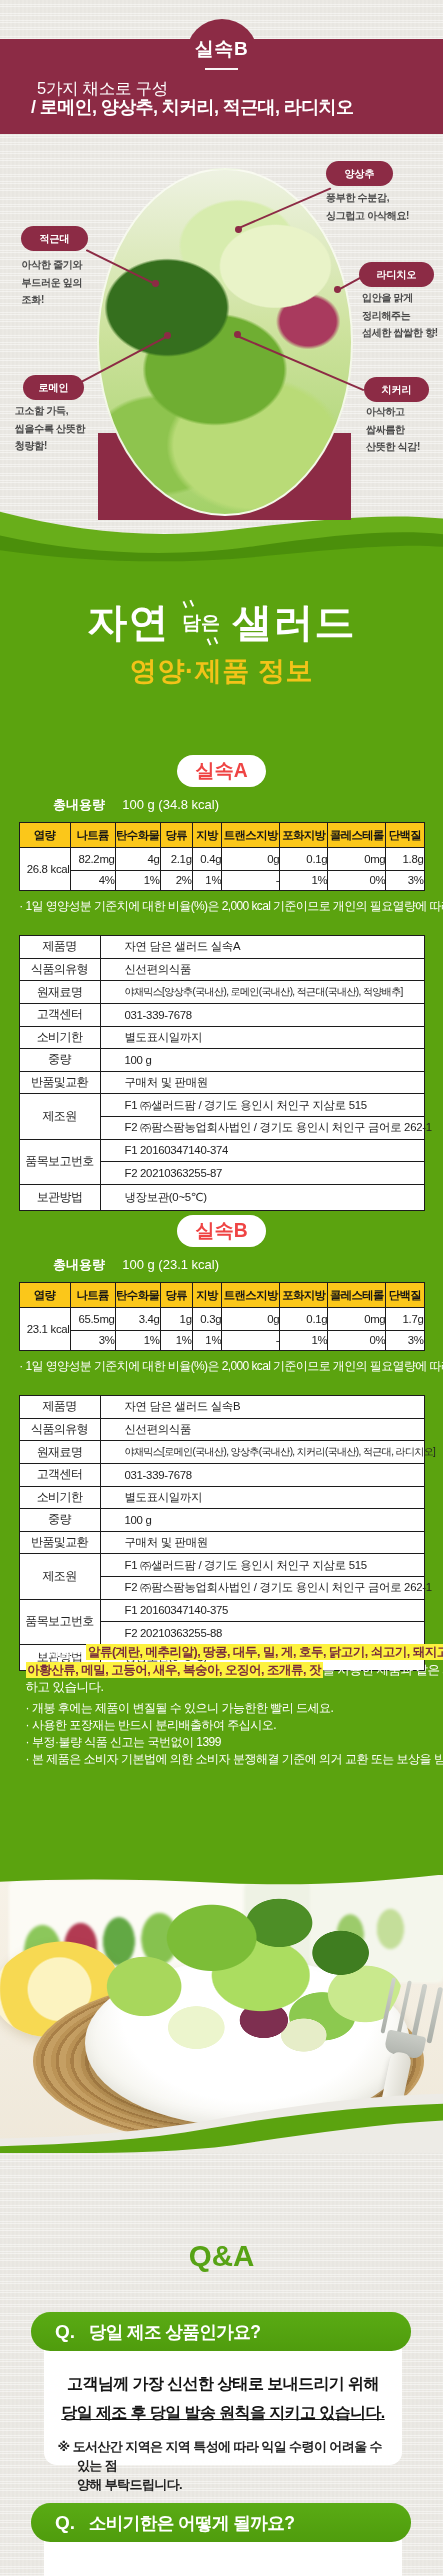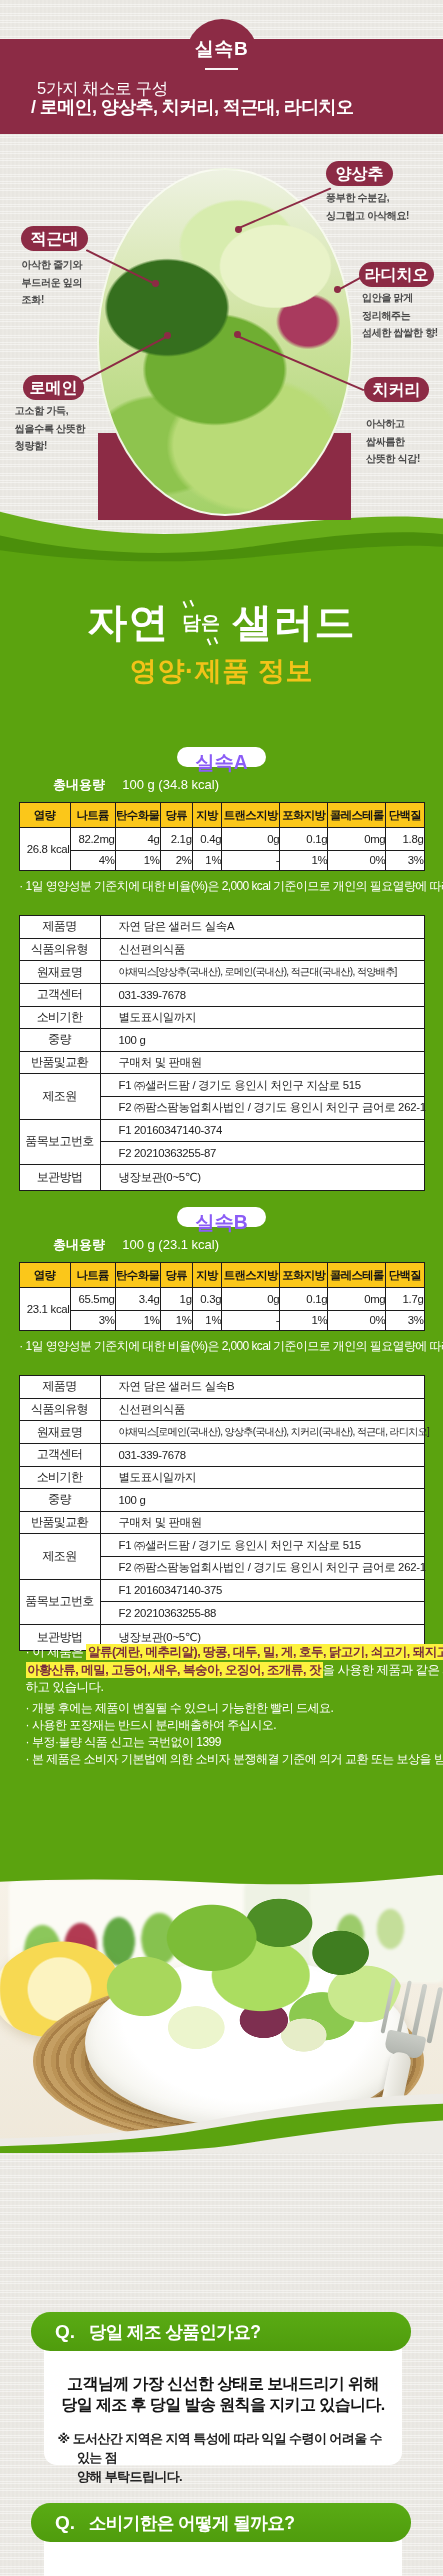--- a/index.html
+++ b/index.html
@@ -24,33 +24,33 @@
     border:2.8px solid rgba(250,251,243,.9);box-sizing:border-box;
     background:
       radial-gradient(91px 68px at 70% 28%, #e9f3c8 0 60%, rgba(0,0,0,0) 62%),
       radial-gradient(62px 54px at 83% 44%, #a93a5e 0 45%, rgba(0,0,0,0) 52%),
       radial-gradient(108px 85px at 27% 40%, #356f1e 0 55%, rgba(0,0,0,0) 58%),
       radial-gradient(102px 80px at 55% 22%, #d7ecae 0 55%, rgba(0,0,0,0) 58%),
       radial-gradient(125px 97px at 46% 58%, #6fae32 0 55%, rgba(0,0,0,0) 58%),
       radial-gradient(148px 114px at 62% 80%, #b9db77 0 55%, rgba(0,0,0,0) 60%),
       radial-gradient(114px 85px at 24% 80%, #8ec44e 0 55%, rgba(0,0,0,0) 60%),
       linear-gradient(180deg,#eef2e2 0%,#cfe3a0 45%,#a3d168 100%);}
-  .cpill{position:absolute;z-index:4;background:#8c2b45;color:#fff;font-weight:bold;font-size:16px;
+  .cpill{position:absolute;z-index:4;background:#8c2b45;color:#fff;font-weight:bold;font-size:10px;
     text-align:center;border-radius:13.6px;height:25px;line-height:25px;}
   .cp0{left:326px;top:161px;width:67px;}
   .cp1{left:21px;top:226px;width:67px;}
   .cp2{left:359px;top:262px;width:75px;}
   .cp3{left:23px;top:375px;width:61px;}
   .cp4{left:364px;top:377px;width:65px;}
   .cdesc{position:absolute;z-index:4;color:#4a4a4a;font-size:10px;line-height:17.6px;white-space:pre-line;font-weight:600;letter-spacing:-0.3px;}
   .ct0{left:326px;top:189px;}
   .ct1{left:21.6px;top:256px;}
   .ct2{left:362px;top:289px;}
   .ct3{left:14.8px;top:402px;}
-  .ct4{left:366px;top:403px;margin-top:12px;}
+  .ct4{left:366px;top:403px;}
   .cline{position:absolute;z-index:4;height:2.3px;background:#8c2b45;transform-origin:left center;border-radius:1.1px;}
   .cl0{left:331px;top:187px;width:101px;transform:rotate(156.7deg);}
   .cl1{left:86px;top:249px;width:76px;transform:rotate(26.2deg);}
   .cl2{left:361px;top:276px;width:27px;transform:rotate(151.3deg);}
   .cl3{left:81px;top:381px;width:97px;transform:rotate(-27.9deg);}
   .cl4{left:364px;top:389px;width:137px;transform:rotate(-156.8deg);}
   .cdot{position:absolute;z-index:4;width:6.8px;height:6.8px;border-radius:50%;background:#8c2b45;}
   .cd0{left:235px;top:226px;} .cd1{left:152px;top:280px;} .cd2{left:334px;top:286px;}
   .cd3{left:164px;top:332px;} .cd4{left:234px;top:331px;}
 
@@ -60,36 +60,36 @@
   .gwave{left:0;top:1871px;width:443px;height:17px;z-index:2;}
   .logo-row{left:0;top:595px;width:443px;display:flex;justify-content:center;align-items:center;gap:9px;color:#fff;z-index:4;}
   .logo-big{font-size:40px;font-weight:bold;letter-spacing:1.1px;}
   .logo-mid{font-size:19px;font-weight:bold;position:relative;padding:0 3.4px;}
   .logo-mid::before{content:"";position:absolute;left:5.7px;top:-9px;width:2.3px;height:7.4px;background:#fff;transform:rotate(-25deg);box-shadow:6.8px 1.7px 0 #fff;}
   .logo-mid::after{content:"";position:absolute;right:5.7px;bottom:-9px;width:2.3px;height:7.4px;background:#fff;transform:rotate(-25deg);box-shadow:-6.8px -1.7px 0 #fff;}
   .intro-sub{left:0;top:653px;width:443px;text-align:center;color:#f2c319;font-size:27px;font-weight:bold;letter-spacing:0.6px;z-index:4;}
 
   .pblock{left:0;width:443px;z-index:4;}
   .pb-a{top:747px;} .pb-b{top:1207px;}
-  .pbadge{width:89px;height:20px;margin:0 auto;background:#fff;border-radius:16px;color:#8b5cf6;
+  .pbadge{width:89px;height:32px;margin:8px auto;background:#fff;border-radius:16px;color:#ef4444;
     font-size:19.3px;font-weight:bold;text-align:center;line-height:32px;}
   .ptotal{margin:9px 0 0 53px;color:#fff;font-size:13px;}
   .ptotal .tl{font-weight:bold;margin-right:13.6px;}
   table.nutri{margin:8px auto 0;width:406px;border-collapse:collapse;table-layout:fixed;background:#fff;}
   .nutri th{background:#fbc71a;height:24px;font-size:11.4px;font-weight:bold;color:#151515;letter-spacing:-0.6px;padding:0;}
   .nutri td{text-align:right;font-size:11.4px;color:#222;padding:0;letter-spacing:-0.3px;}
   .nutri th,.nutri td{border:1.1px solid #1c1c1c;}
   .nutri tr.rv td{height:21.6px;} .nutri tr.rp td{height:19.3px;}
   .nc1{width:51px;} .nc2{width:45px;} .nc3{width:45px;} .nc4{width:32px;} .nc5{width:29.5px;}
   .nc6{width:58px;} .nc7{width:48px;} .nc8{width:58px;} .nc9{width:38px;}
   .pnote{margin:6.8px 0 0 19.3px;color:#fff;font-size:12px;white-space:nowrap;letter-spacing:-0.6px;}
   table.info{margin:20.5px auto 0;width:406px;border-collapse:collapse;table-layout:fixed;background:#fff;}
   .info td{border:1.1px solid #1c1c1c;font-size:12px;color:#222;padding:0;}
   .info td.lbl{width:80px;text-align:center;letter-spacing:-0.6px;}
-  .info td.val{padding-left:18px;font-size:11.4px;letter-spacing:-0.3px;white-space:nowrap;}
+  .info td.val{padding-left:24px;font-size:11.4px;letter-spacing:-0.3px;white-space:nowrap;}
   .info tr.h38 td{height:21.6px;} .info tr.h44 td{height:25px;}
   .gv{color:#55a213;}
   .info td.ing{font-size:10px;letter-spacing:-0.6px;}
 
   .allergen{left:25.6px;top:1644px;width:403px;color:#fff;font-size:12.5px;line-height:17.6px;z-index:4;white-space:nowrap;letter-spacing:-0.5px;}
   .hl{background:#fdf23e;color:#7a2d3c;font-weight:bold;padding:1.1px 1.7px;}
   .bullets{left:25.6px;top:1700px;color:#fff;font-size:12px;line-height:17px;z-index:4;white-space:nowrap;letter-spacing:-0.5px;}
 
   
   .photo{left:0;top:1875px;width:443px;height:278px;overflow:hidden;z-index:1;
@@ -137,21 +137,21 @@
   .faq-sub{left:0;top:2239px;width:443px;text-align:center;color:#57a315;font-size:29.5px;font-weight:bold;}
   .qpill{position:absolute;left:31px;width:380px;height:39px;background:linear-gradient(180deg,#5aab14,#4f9c0d);
     border-radius:19.3px;display:flex;align-items:center;color:#fff;z-index:3;}
   .qp1{top:2312px;} .qp2{top:2503px;}
   .qpill .qm{margin-left:24px;font-size:19px;font-weight:bold;}
   .qpill .qt{margin-left:13.6px;font-size:17.6px;font-weight:bold;letter-spacing:-0.6px;}
   .abox{position:absolute;left:44px;width:358px;background:#fff;border-radius:12.5px;z-index:2;}
   .ab1{top:2333px;height:132px;}
   .ab2{top:2524px;height:85px;}
   .ans{text-align:center;font-size:16px;color:#141414;font-weight:600;letter-spacing:-0.6px;}
-  .ab1 .l1{margin-top:41px;} .ab1 .l2{}
+  .ab1 .l1{margin-top:41px;} .ab1 .l2{margin-top:8px;text-decoration:underline;}
   .ab1 .nt{margin:12.5px 10.2px 0 13.6px;font-size:13px;color:#222;line-height:19px;white-space:pre-line;
     padding-left:19.3px;text-indent:-19.3px;font-weight:600;letter-spacing:-0.6px;}
   .ab2 .l1{}
 </style>
 </head>
 <body>
 
 <div class="page">
 
   <div class="abs banner-circle"></div>
@@ -462,20 +462,21 @@
       <div class="tine t4"></div>
       <div class="fneck"></div>
       <div class="fhandle"></div>
     </div>
   </div>
   <svg class="abs pwave" viewBox="0 0 780 150" preserveAspectRatio="none">
     <path d="M0,150 L0,124 C130,122 260,112 390,88 C520,64 660,46 780,44 L780,150 Z" fill="#edebe6"></path>
     <path d="M0,138 C130,134 250,128 370,106 C500,82 640,66 780,62 L780,92 C660,98 530,118 410,136 C290,152 140,150 0,150 Z" fill="#5ba30f"></path>
   </svg>
 
+  <div class="abs faq-sub">Q&amp;A</div>
 
   <div class="abox ab1">
     <div class="ans l1">고객님께 가장 신선한 상태로 보내드리기 위해</div>
     <div class="ans l2">당일 제조 후 당일 발송 원칙을 지키고 있습니다.</div>
     <div class="nt">※ 도서산간 지역은 지역 특성에 따라 익일 수령이 어려울 수 있는 점
 양해 부탁드립니다.</div>
   </div>
   <div class="qpill qp1">
     <span class="qm">Q.</span>
     <span class="qt">당일 제조 상품인가요?</span>

